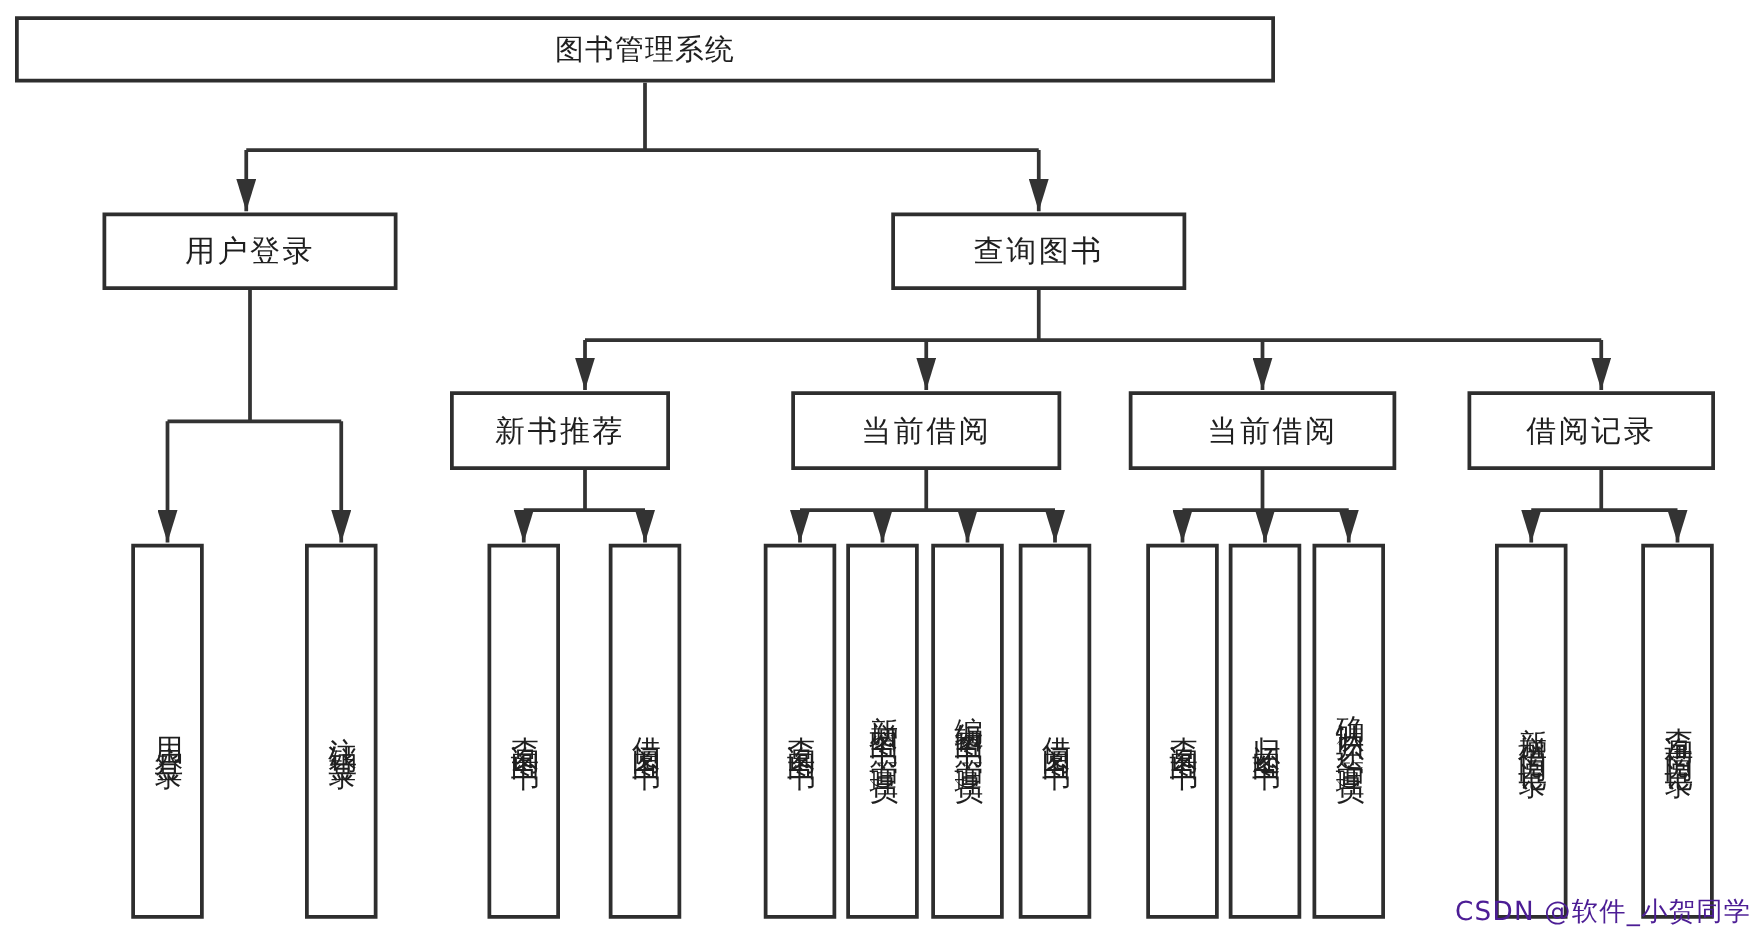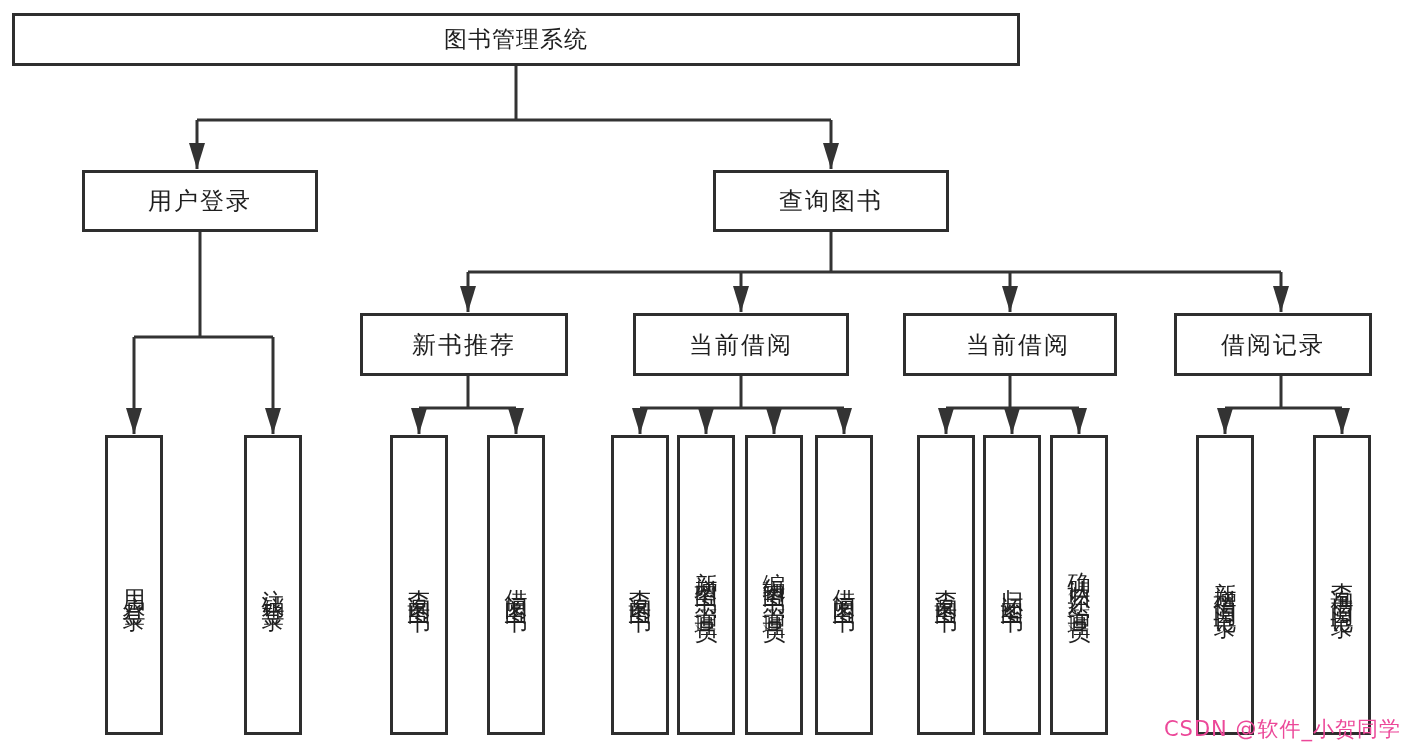--- a/index.html
+++ b/index.html
@@ -47,21 +47,21 @@
     letter-spacing: 7px;
     line-height: 1;
     white-space: nowrap;
   }
   #watermark {
     position: absolute;
     right: 4px;
     bottom: 4px;
     z-index: 3;
     font-size: 21px;
-    color: #ec4899;
+    color: #4c1d95;
     letter-spacing: 1px;
     white-space: nowrap;
   }
 </style>
 </head>
 <body>
 
 <div id="stage">
 
   <svg id="wires" width="1405" height="747" viewBox="0 0 1405 747">
@@ -118,21 +118,21 @@
     <span>图书管理系统</span>
   </div>
 
   <div class="node h-node" style="left:82px; top:170px; width:236px; height:62px;">
     <span>用户登录</span>
   </div>
   <div class="node h-node" style="left:713px; top:170px; width:236px; height:62px;">
     <span>查询图书</span>
   </div>
 
-  <div class="node h-node" style="left:360px; top:313px; width:208px; height:63px;">
+  <div class="node h-node" style="left:360px; top:313px; width:176px; height:63px;">
     <span>新书推荐</span>
   </div>
   <div class="node h-node" style="left:633px; top:313px; width:216px; height:63px;">
     <span>当前借阅</span>
   </div>
   <div class="node h-node" style="left:903px; top:313px; width:214px; height:63px;padding-left:16px;">
     <span>当前借阅</span>
   </div>
   <div class="node h-node" style="left:1174px; top:313px; width:198px; height:63px;">
     <span>借阅记录</span>

